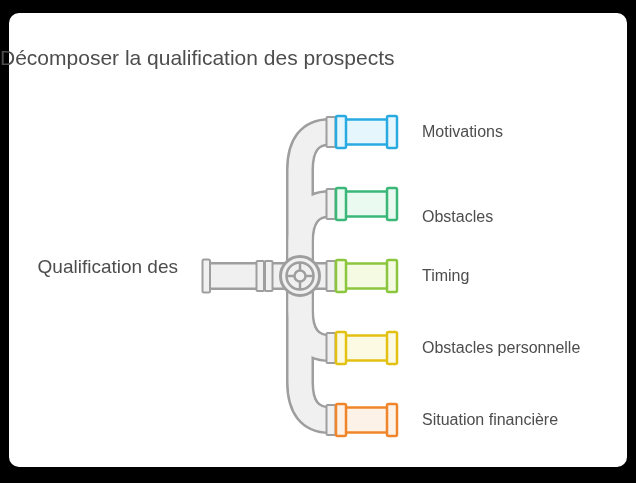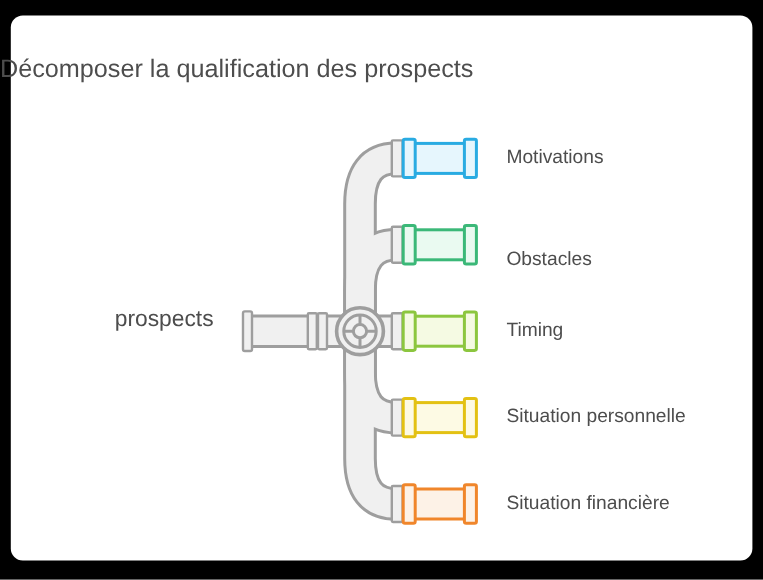--- a/index.html
+++ b/index.html
@@ -100,24 +100,24 @@
           <rect x="344" y="407.5" width="46" height="25" stroke-width="2.5" style="fill: rgb(253, 242, 231); stroke: rgb(240, 134, 43);"></rect>
           <rect x="336" y="404" width="10" height="32" rx="1.5" stroke-width="2.5" style="fill: rgb(253, 242, 231); stroke: rgb(240, 134, 43);"></rect>
           <rect x="387" y="404" width="10" height="32" rx="1.5" stroke-width="2.5" style="fill: rgb(253, 242, 231); stroke: rgb(240, 134, 43);"></rect>
         </g>
       </g>
   </svg>
 
   <div class="title">Décomposer la qualification des prospects</div>
 
   <div class="source-label">
-    <div>prospects</div>
+    <div>Qualification des</div>
   </div>
 
   <div id="branch-labels">
       <div class="branch-label" style="top: 119px;">Motivations</div>
       <div class="branch-label" style="top: 204px;">Obstacles</div>
       <div class="branch-label" style="top: 263px;">Timing</div>
-      <div class="branch-label" style="top: 335px;">Situation personnelle</div>
+      <div class="branch-label" style="top: 335px;">Obstacles personnelle</div>
       <div class="branch-label" style="top: 407px;">Situation financière</div>
     </div>
 
 </div>
 
 </body></html>

